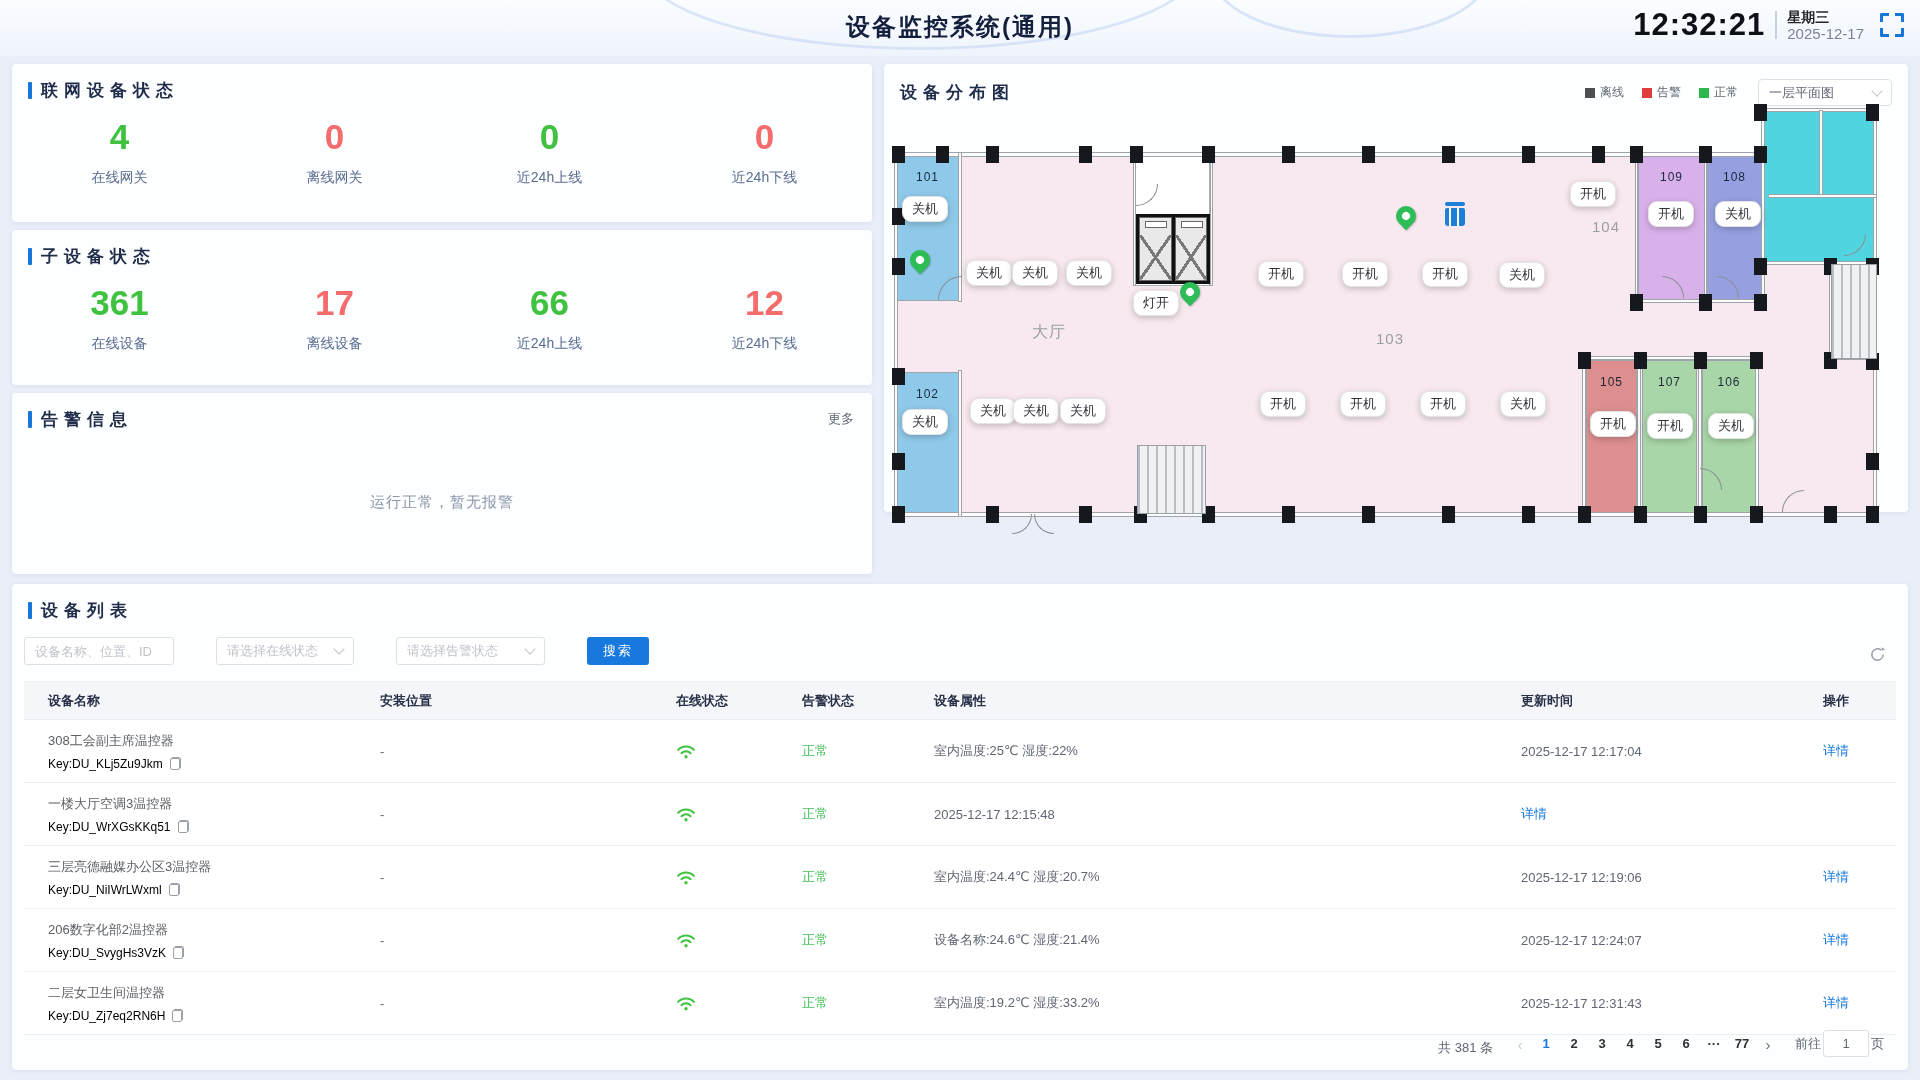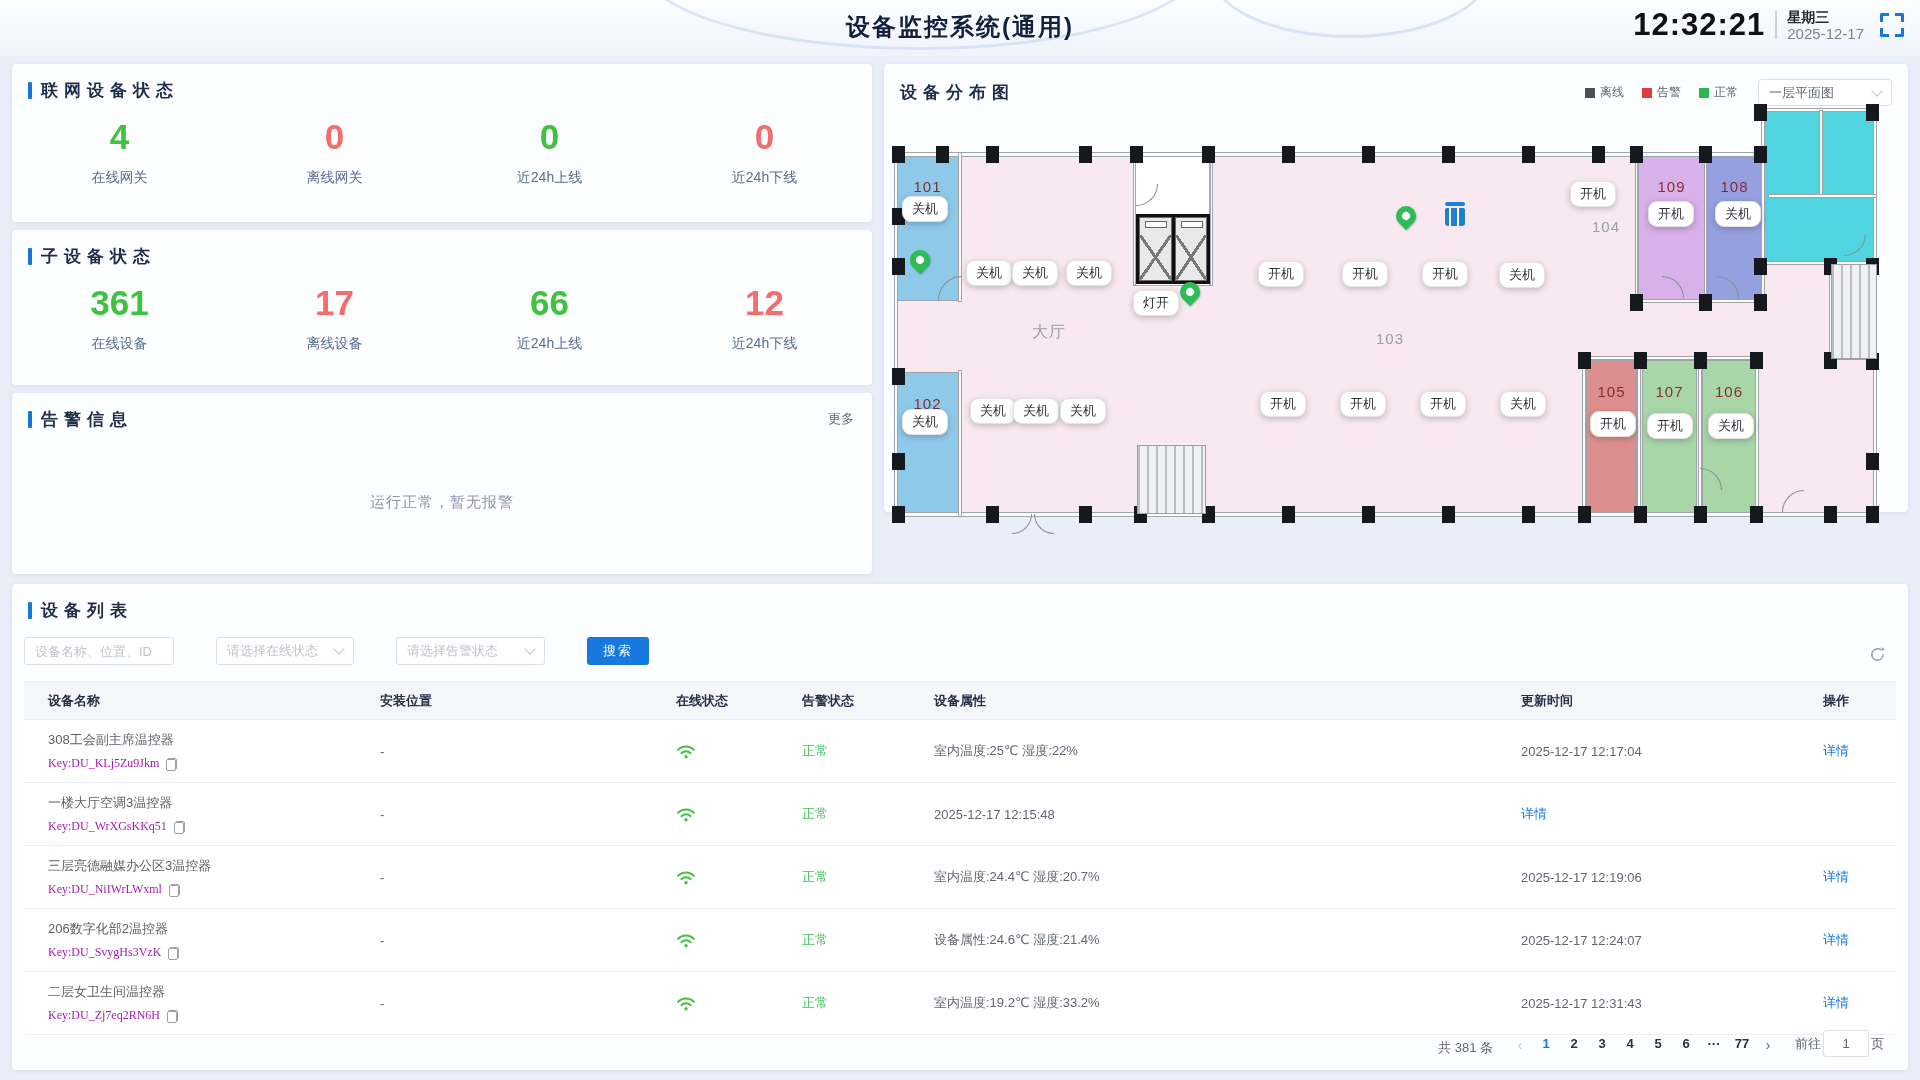--- a/index.html
+++ b/index.html
@@ -53,21 +53,21 @@
   .legend .sq{width:10px;height:10px;display:inline-block}
   .floor-select{margin-left:20px;width:134px;height:27px;border:1px solid #dcdfe6;border-radius:4px;background:#fff;display:flex;align-items:center;padding:0 10px;font-size:13px;color:#5f6673;cursor:pointer}
   .chev{width:8px;height:8px;border-right:1.6px solid #c0c4cc;border-bottom:1.6px solid #c0c4cc;transform:rotate(45deg);margin-left:auto;margin-top:-4px}
 
   
   .floor-plan{position:absolute;left:10px;top:44px;width:1000px;height:440px}
   .floor-plan>div{position:absolute}
   .fp-base{background:#f8e9f0}
   .fp-corridor{background:#fff;border:1px solid #a8adb3}
   .fp-room{border:1px solid #9fa4aa;text-align:center}
-  .fp-num{display:inline-block;margin-top:22px;color:#7f1d1d;font-size:15px;letter-spacing:1px;opacity:.9}
+  .fp-num{display:inline-block;margin-top:14px;color:#0f172a;font-size:12px;letter-spacing:1px;opacity:.9}
   .fp-wall{background:#fcfcfc;border:1px solid #9fa4aa}
   .fp-col{width:13px;height:17px;background:#15181c}
   .fp-stairs{border:1px solid #9aa0a6;background:repeating-linear-gradient(90deg,#b9bec4 0 2px,#f0f1f3 2px 9px)}
   .fp-elev{background:#111;display:flex;gap:3px;padding:3px}
   .fp-lift{flex:1;background:#e9e9e9;border:1px solid #666;position:relative;
     background-image:linear-gradient(to top right,transparent 47%,#787878 47% 53%,transparent 53%),
                      linear-gradient(to bottom right,transparent 47%,#787878 47% 53%,transparent 53%);
     background-size:100% 72%;background-position:0 100%;background-repeat:no-repeat}
   .fp-lift::before{content:"";position:absolute;left:18%;top:3px;width:64%;height:5px;background:#fff;border:1px solid #666}
   .fp-door{border:1.6px solid #8a8f96;background:transparent}
@@ -91,21 +91,21 @@
   .sel.s1{width:138px}.sel.s2{width:149px}
   .btn-search{width:62px;height:28px;background:#1778dd;color:#fff;border:none;border-radius:3px;font-size:13px;letter-spacing:2px;cursor:pointer}
   .refresh{position:absolute;right:22px;top:62px;cursor:pointer;line-height:0}
   .table{margin:16px 12px 0;border-top:1px solid #eef0f5}
   .trow{display:grid;grid-template-columns:332px 296px 126px 132px 587px 302px auto;align-items:center;padding-left:12px;border-bottom:1px solid #ebeef5}
   .trow.thead{height:38px;background:#f4f6fa;border-bottom:1px solid #e8ebf2}
   .trow.thead .cell{font-weight:700;color:#273046;font-size:13px}
   .trow.tr-data{height:63px;background:#fff}
   .cell{padding-left:12px;font-size:13px;color:#5f6673}
   .dev-name{font-size:13px;color:#5c6166;margin-bottom:7px}
-  .dev-key{font-family:Liberation Serif, serif;font-size:12px;color:#a21caf;display:flex;align-items:flex-end}
+  .dev-key{font-family:Liberation Sans, sans-serif;font-size:12px;color:#000000;display:flex;align-items:center}
   .copy{position:relative;display:inline-block;width:11px;height:13px;margin-left:7px;cursor:pointer}
   .copy::before{content:"";position:absolute;right:0;top:0;width:8px;height:10px;border:1px solid #9aa1a9;border-radius:2px;background:#fff}
   .copy::after{content:"";position:absolute;left:0;bottom:0;width:8px;height:10px;border:1px solid #9aa1a9;border-radius:2px;background:#fff}
   .ok{color:#45c15a}
   .detail{color:#1778dd;cursor:pointer;text-decoration:none;font-size:13px}
   .pagination{position:absolute;right:24px;bottom:13px;display:flex;align-items:flex-end;gap:16px;font-size:13px;color:#5f6673}
   .pager{display:flex;align-items:center;gap:2px}
   .pg{min-width:26px;height:26px;line-height:26px;text-align:center;cursor:pointer;color:#303133;font-weight:600}
   .pg.active{color:#1778dd}
   .pg-arrow{min-width:22px;text-align:center;font-size:15px;cursor:pointer;color:#5f6673}
@@ -472,21 +472,21 @@
           </div>
         <div class="cell">-</div>
         <div class="cell">
             <svg class="wifi" width="20" height="17" viewBox="0 0 24 19">
               <path d="M2.5 7.5a13 13 0 0 1 19 0" fill="none" stroke="#3fc23f" stroke-width="2.4" stroke-linecap="round"></path>
               <path d="M6.5 11.5a8 8 0 0 1 11 0" fill="none" stroke="#3fc23f" stroke-width="2.4" stroke-linecap="round"></path>
               <circle cx="12" cy="15.8" r="2" fill="#3fc23f"></circle>
             </svg>
           </div>
         <div class="cell ok">正常</div>
-        <div class="cell">设备属性:24.6℃ 湿度:21.4%</div>
+        <div class="cell">设备名称:24.6℃ 湿度:21.4%</div>
         <div class="cell">2025-12-17 12:24:07</div>
         <div class="cell"><a class="detail">详情</a></div>
       </div>
 
       <div class="trow tr-data">
         <div class="cell">
             <div class="dev-name">二层女卫生间温控器</div>
             <div class="dev-key">
               <span>Key:DU_Zj7eq2RN6H</span>
               <span class="copy"></span>

